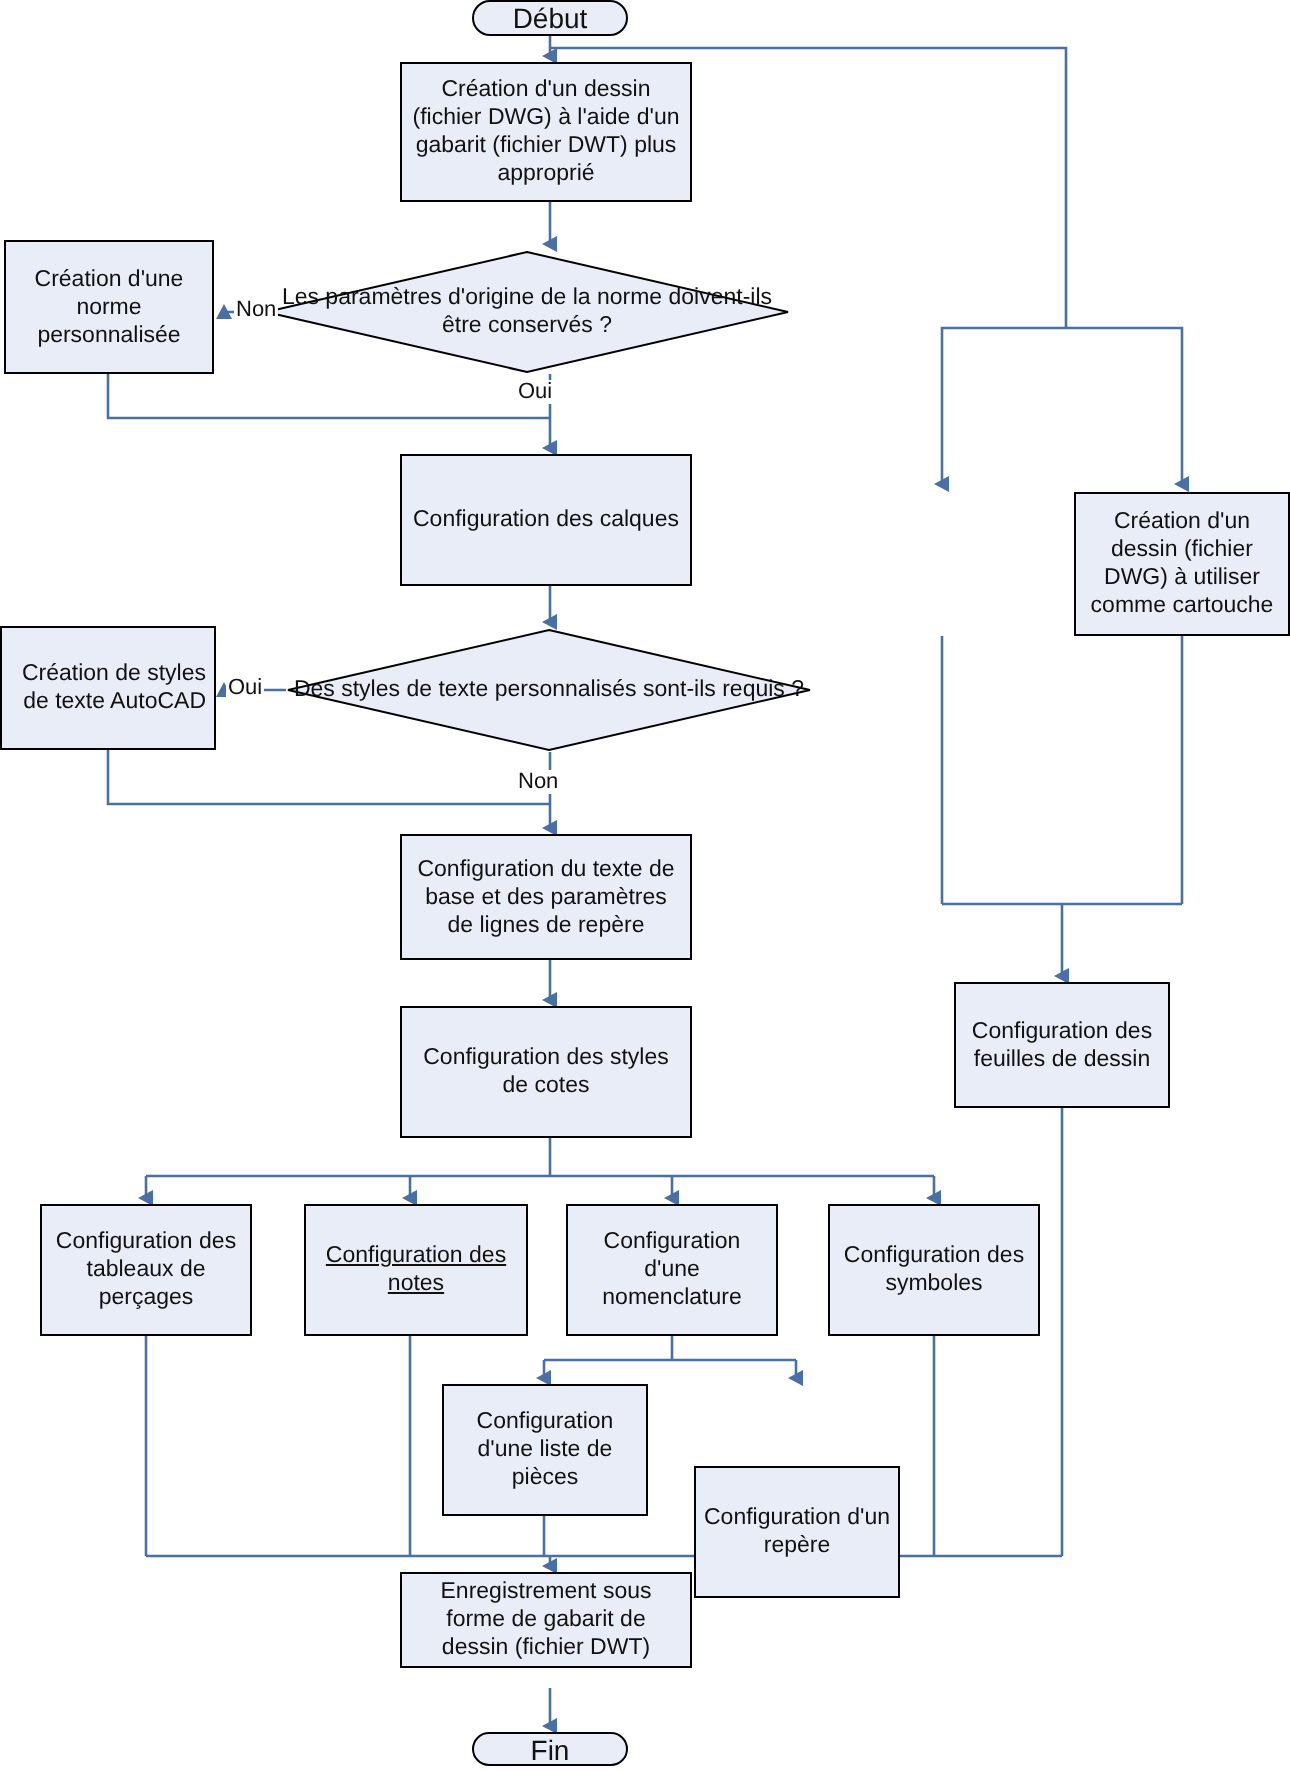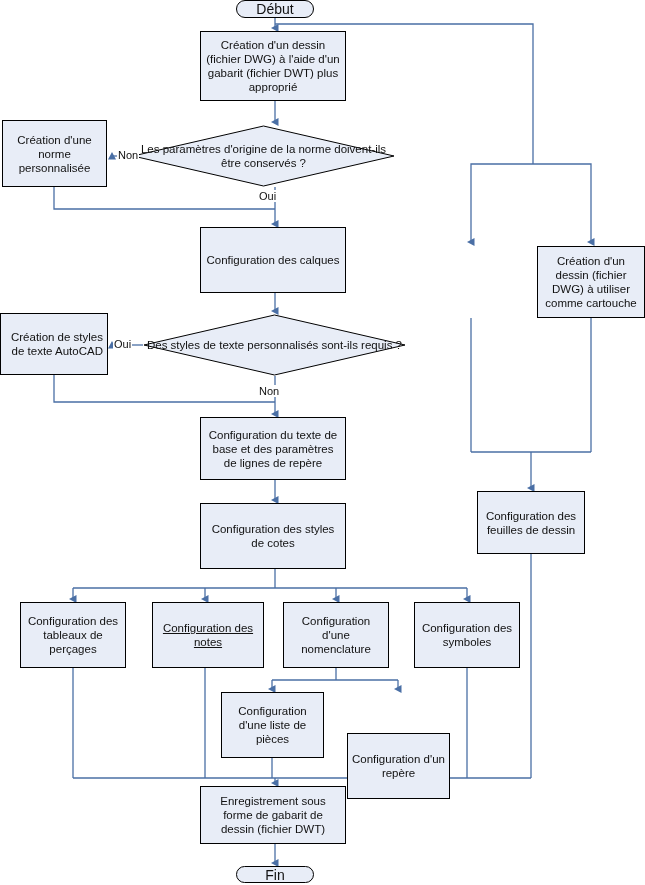--- a/index.html
+++ b/index.html
@@ -124,21 +124,21 @@
 
   <div class="node" style="left:221px;top:692px;width:103px;height:66px;">Configuration d'une liste de pièces</div>
 
   <div class="node" style="left:347px;top:692px;width:103px;height:66px;margin-top:41px;">Configuration d'un repère</div>
 
 
   <div class="node" style="left:537px;top:246px;width:108px;height:72px;">Création d'un dessin (fichier DWG) à utiliser comme cartouche</div>
 
   <div class="node" style="left:477px;top:491px;width:108px;height:63px;">Configuration des feuilles de dessin</div>
 
-  <div class="node" style="left:200px;top:786px;width:146px;height:58px;">Enregistrement sous forme de gabarit de dessin (fichier DWT)</div>
+  <div class="node" style="left:200px;top:786px;width:146px;height:48px;">Enregistrement sous forme de gabarit de dessin (fichier DWT)</div>
 
   <div class="node term" style="left:236px;top:866px;width:78px;height:17px;">Fin</div>
 
   <div class="edge-label" style="left:117px;top:149px;">Non</div>
   <div class="edge-label" style="left:258px;top:190px;">Oui</div>
   <div class="edge-label" style="left:113px;top:338px;">Oui</div>
   <div class="edge-label" style="left:258px;top:385px;">Non</div>
 
 </div>
 

